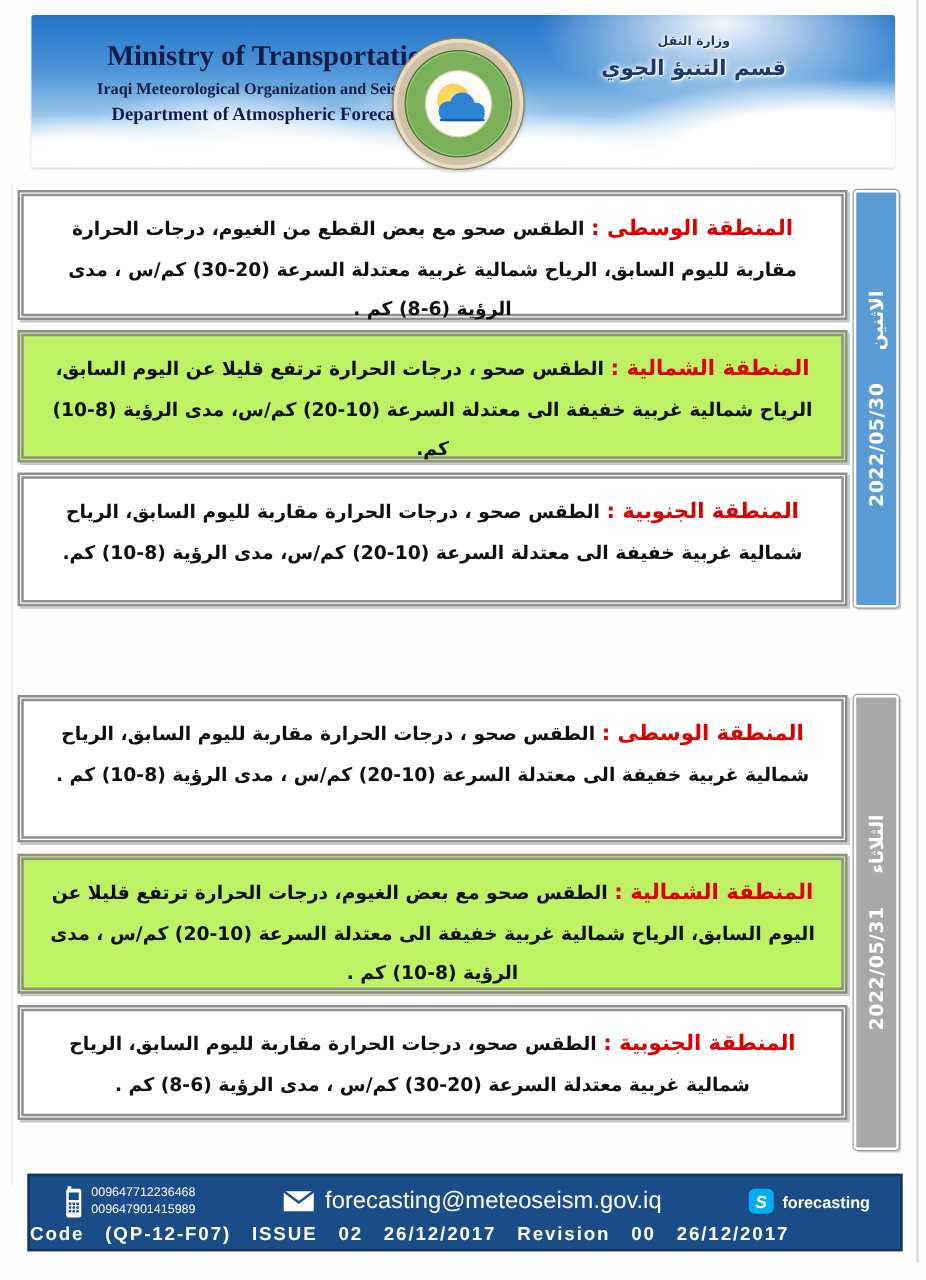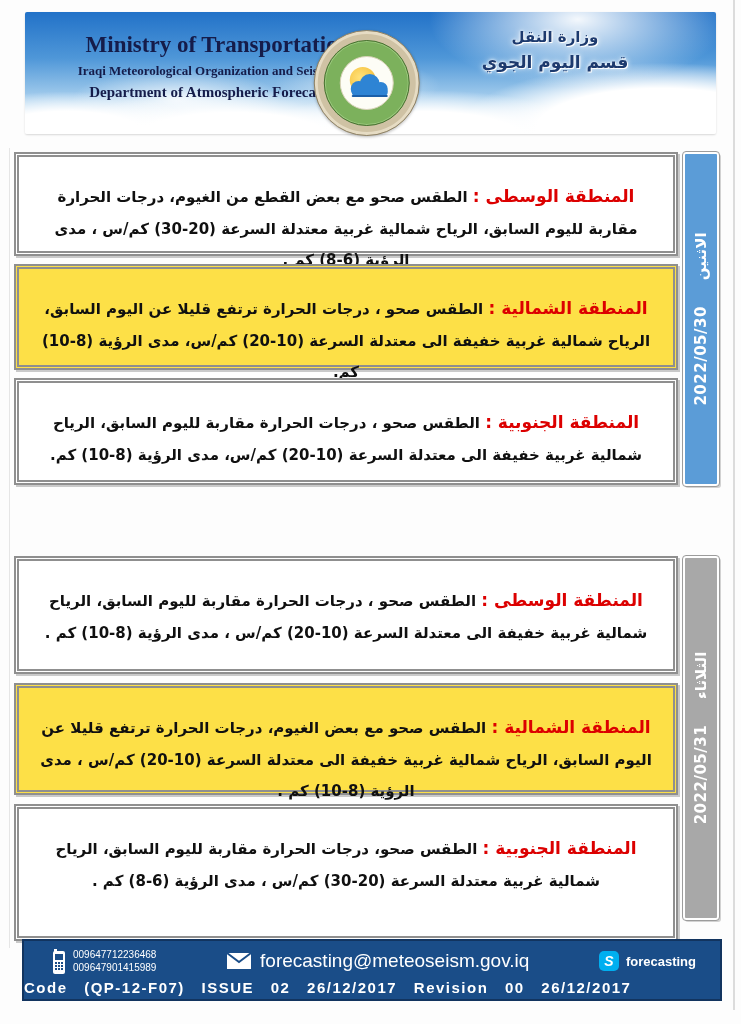--- a/index.html
+++ b/index.html
@@ -27,21 +27,21 @@
     box-shadow: 0 1px 2px rgba(0,0,0,.15);
   }
   .en-block { position:absolute; left:28px; top:20px; width:330px; text-align:center;
               color:#151c4a; font-family:"Liberation Serif", serif; }
   .en1 { font-size:23px; font-weight:bold; }
   .en2 { font-size:13px; font-weight:bold; margin-top:5px; }
   .en3 { font-size:15px; font-weight:bold; margin-top:5px; }
   .ar-block { position:absolute; right:26px; top:16px; width:270px; text-align:center; direction:rtl;
               color:#1d3a6e; font-weight:bold;
               text-shadow:0 0 3px #fff, 0 0 6px #fff, 1px 1px 0 #fff; }
-  .ar1 { font-size:15px; }
+  .ar1 { font-size:10px; }
   .ar2 { font-size:15px; margin-top:6px; }
   .ar3 { font-size:17px; margin-top:6px; }
 
   
   .logo { position:absolute; left:50%; top:18px; transform:translateX(-54%);
           width:106px; height:106px; border-radius:50%;
           background:#cfc2a4; border:1px solid #8e8266;
           box-shadow: inset 0 0 0 3px #e6dcc4, 0 1px 3px rgba(0,0,0,.25); }
   .logo .ring { position:absolute; inset:9px; border-radius:50%;
                 background:#7cb15c; border:1px solid #46702f;
@@ -52,29 +52,29 @@
                background:radial-gradient(circle at 40% 40%, #ffe27a, #f3b62a); }
   .logo svg { position:absolute; left:2px; top:16px; }
 
   
   .section { position:absolute; left:14px; width:705px; }
   .sec-mon { top:152px; height:334px; }
   .sec-tue { top:556px; height:364px; }
 
   .fbox { position:relative; width:664px; border:5px double #8f8f8f; background:#ffffff;
           box-shadow:2px 2px 0 #c9c9c9; }
-  .fbox.hl { background:#fde047; }
+  .fbox.hl { background:#bef264; }
   .sec-mon .b1 { height:104px; margin-bottom:8px; }
   .sec-mon .b2 { height:106px; margin-bottom:8px; }
   .sec-mon .b3 { height:107px; }
   .sec-tue .b1 { height:118px; margin-bottom:9px; }
   .sec-tue .b2 { height:112px; margin-bottom:9px; }
-  .sec-tue .b3 { height:137px; }
-
-  .ftext { direction:rtl; text-align:center; padding:22px 13px 0 13px;
+  .sec-tue .b3 { height:92px; }
+
+  .ftext { direction:rtl; text-align:center; padding:9px 13px 0 13px;
            font-size:15px; font-weight:bold; color:#101010; line-height:2.05; }
   .rtitle { color:#dc0000; font-size:17px; }
 
   .daybar { position:absolute; right:0; top:0; bottom:0; width:36px; border-radius:3px;
             border:2px solid #ffffff; outline:1px solid #9c9c9c;
             box-shadow:2px 2px 0 #d2d2d2; }
   .daybar.blue { background:#5b9cd7; }
   .daybar.gray { background:#a8a8a8; }
   .rot { position:absolute; left:50%; top:50%; width:320px; height:32px;
          transform:translate(-50%,-50%) rotate(-90deg);
@@ -122,21 +122,21 @@
           <circle cx="27" cy="11" r="10" fill="#2e84d4"></circle>
           <circle cx="38" cy="16" r="7" fill="#2e84d4"></circle>
           <rect x="9" y="14" width="36" height="10" rx="5" fill="#2e84d4"></rect>
           <rect x="9" y="22" width="36" height="2" rx="1" fill="#1b5fa8"></rect>
         </svg>
       </div>
     </div>
 
     <div class="ar-block">
       <div class="ar1">وزارة النقل</div>
-      <div class="ar3">قسم اليوم الجوي</div>
+      <div class="ar3">قسم التنبؤ الجوي</div>
     </div>
   </header>
 
   <section class="section sec-mon">
     <article class="fbox b1">
       <p class="ftext"><span class="rtitle">المنطقة الوسطى :</span> <span>الطقس صحو مع بعض القطع من الغيوم، درجات الحرارة مقاربة لليوم السابق، الرياح شمالية غربية معتدلة السرعة (20-30) كم/س ، مدى الرؤية (6-8) كم .</span></p>
     </article>
     <article class="fbox b2 hl">
       <p class="ftext"><span class="rtitle">المنطقة الشمالية :</span> <span>الطقس صحو ، درجات الحرارة ترتفع قليلا عن اليوم السابق، الرياح شمالية غربية خفيفة الى معتدلة السرعة (10-20) كم/س، مدى الرؤية (8-10) كم.</span></p>
     </article>

